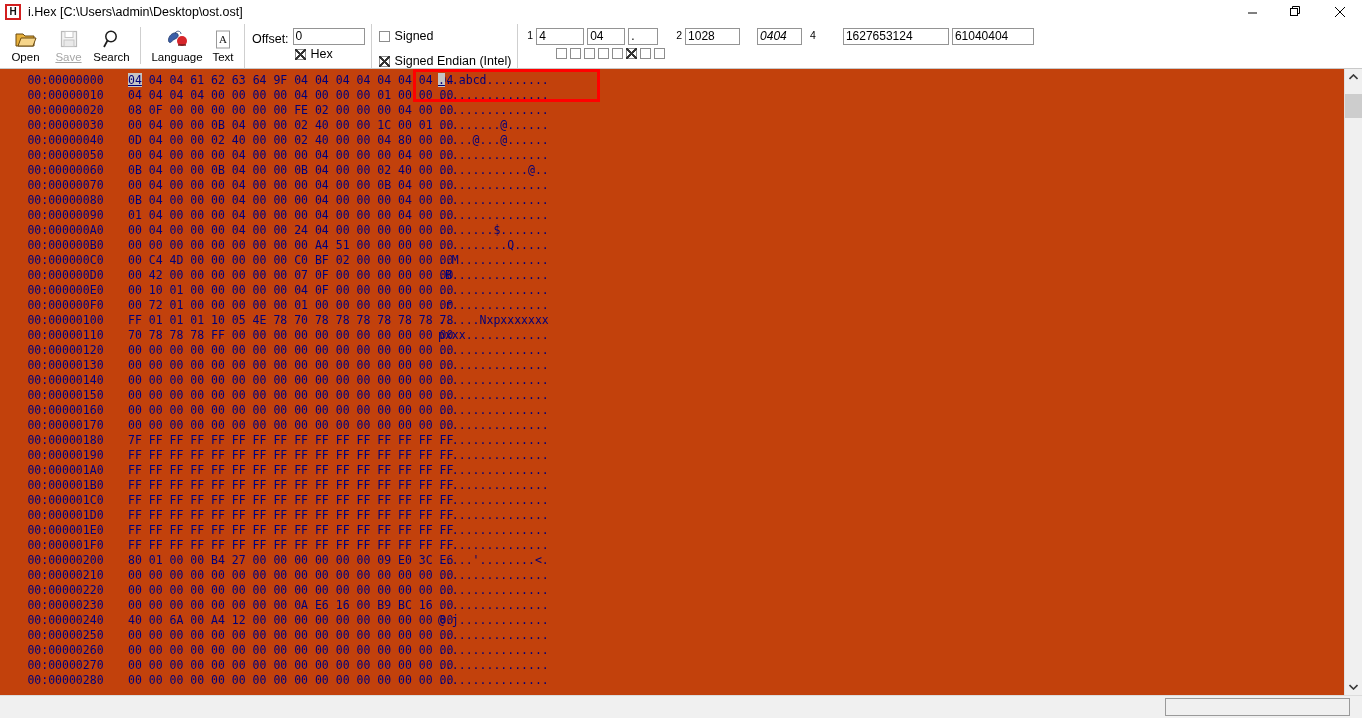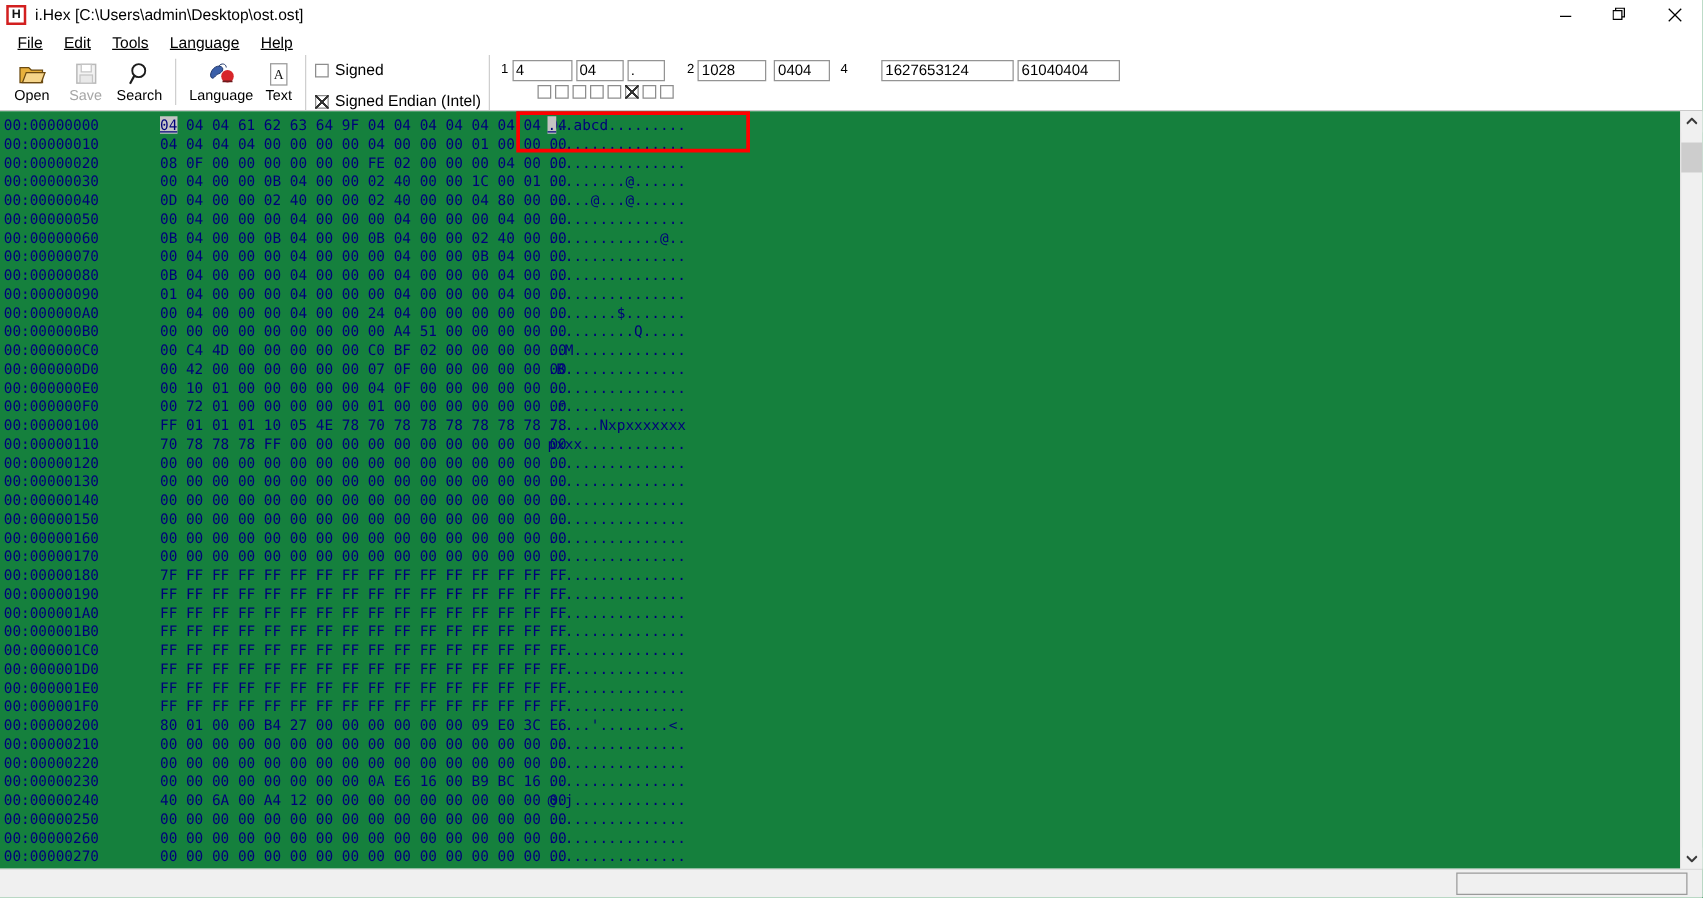--- a/index.html
+++ b/index.html
@@ -30,21 +30,21 @@
 
   
   .toolbar{height:44px;flex:0 0 auto;background:#fff;display:flex;align-items:stretch;
            border-bottom:1px solid #c9c9c9;position:relative;}
   .tb-group{display:flex;align-items:flex-start;padding:2px 4px 0 4px;}
   .tb-sep{width:1px;background:#cfcfcf;margin:3px 3px 4px 3px;align-self:stretch;}
   .tb-btn{width:43px;display:flex;flex-direction:column;align-items:center;justify-content:flex-start;
           padding-top:2px;cursor:default;}
   .tb-ico{height:22px;display:flex;align-items:center;justify-content:center;}
   .tb-lbl{font-size:11.5px;line-height:13px;color:#000;margin-top:1px;}
-  .tb-btn.disabled .tb-lbl{color:#a6a6a6;}
+  .tb-btn.disabled .tb-lbl{color:#a6a6a6;text-decoration:underline;}
 
   
   .panel{display:flex;align-items:flex-start;border-left:1px solid #cfcfcf;padding:4px 6px 0 7px;height:100%;
          box-sizing:border-box;}
   .lbl{font-size:12.5px;color:#000;margin-top:4px;}
   .txt{border:1px solid #949494;background:#fff;height:17px;line-height:17px;font-size:12px;
        font-family:"Liberation Sans",sans-serif;padding:0 2px;box-sizing:border-box;color:#000;}
   .offset-in{width:72px;margin-left:4px;}
   .chk-row{display:flex;align-items:center;margin-top:2px;}
   .chk{width:11px;height:11px;border:1px solid #8d8d8d;background:#fff;box-sizing:border-box;
@@ -60,21 +60,21 @@
   .bitrow{display:flex;margin-top:3px;margin-left:20px;}
   .bitbox{width:11px;height:11px;border:1px solid #8d8d8d;background:#fff;margin-right:3px;
           box-sizing:border-box;position:relative;}
   .bitbox.on:after{content:"";position:absolute;left:-1px;top:-1px;width:11px;height:11px;
        background:
          linear-gradient(to bottom right,transparent 44%,#333 44%,#333 56%,transparent 56%),
          linear-gradient(to bottom left,transparent 44%,#333 44%,#333 56%,transparent 56%);}
 
   
   .viewwrap{flex:1 1 auto;display:flex;min-height:0;background:#fff;position:relative;}
-  .hexview{flex:1 1 auto;overflow:hidden;padding:4px 0 0 3px;position:relative;background:#15803d;}
+  .hexview{flex:1 1 auto;overflow:hidden;padding:4px 0 0 3px;position:relative;background:#c2410c;text-align:center;}
   .hexrow{display:flex;height:15px;line-height:15px;white-space:pre;
           font-family:"DejaVu Sans Mono","Liberation Mono",monospace;font-size:11.5px;color:#00007a;}
   .addr{width:125px;flex:0 0 auto;letter-spacing:0px;}
   .bytes{width:292px;flex:0 0 auto;letter-spacing:0px;}
   .asc{flex:0 0 auto;margin-left:18px;letter-spacing:0px;}
   .cur{background:#c4c4c4;text-decoration:underline;}
 
   
   .vsb{width:17px;flex:0 0 auto;background:#f0f0f0;border-left:1px solid #e2e2e2;
        display:flex;flex-direction:column;align-items:center;position:relative;}
@@ -115,27 +115,20 @@
       </div>
       <div class="win-btn close">
         <svg width="12" height="12" viewBox="0 0 12 12">
           <line x1="1" y1="1" x2="11" y2="11" stroke="#000" stroke-width="1"></line>
           <line x1="11" y1="1" x2="1" y2="11" stroke="#000" stroke-width="1"></line>
         </svg>
       </div>
     </div>
   </div>
 
-  <div class="menubar">
-    <div class="menu-item"><u>File</u></div>
-    <div class="menu-item"><u>Edit</u></div>
-    <div class="menu-item"><u>Tools</u></div>
-    <div class="menu-item"><u>Language</u></div>
-    <div class="menu-item"><u>Help</u></div>
-  </div>
 
   <div class="toolbar">
 
     <div class="tb-group">
       <div class="tb-btn">
         <div class="tb-ico">
           <svg width="22" height="19" viewBox="0 0 22 19">
             <path d="M1 16 L1 4 L8 4 L10 6 L19 6 L19 16 Z" fill="#e8b13c" stroke="#6b4a10" stroke-width="1"></path>
             <path d="M3 16 L6 8 L21 8 L18 16 Z" fill="#f6d58a" stroke="#6b4a10" stroke-width="1"></path>
           </svg>
@@ -181,20 +174,30 @@
         <div class="tb-ico">
           <svg width="16" height="19" viewBox="0 0 16 19">
             <rect x="1.5" y="1" width="13" height="17" fill="#ffffff" stroke="#9a9a9a" stroke-width="1"></rect>
             <text x="8" y="13" font-family="Liberation Serif, serif" font-size="11" fill="#111" text-anchor="middle">A</text>
           </svg>
         </div>
         <div class="tb-lbl">Text</div>
       </div>
     </div>
 
+    <div class="panel">
+      <div class="lbl">Offset:</div>
+      <div class="col">
+        <input class="txt offset-in" type="text" value="0" style="">
+        <div class="chk-row" style="margin-left:6px;">
+          <span class="chk on"></span>
+          <span class="chk-lbl">Hex</span>
+        </div>
+      </div>
+    </div>
 
     <div class="panel" style="flex-direction:column;padding-top:5px;justify-content:space-between;">
       <div class="chk-row" style="margin-top:0;">
         <span class="chk"></span>
         <span class="chk-lbl">Signed</span>
       </div>
       <div class="chk-row">
         <span class="chk on"></span>
         <span class="chk-lbl">Signed Endian (Intel)</span>
       </div>
@@ -217,21 +220,21 @@
           <span class="bitbox"></span>
           <span class="bitbox on"></span>
           <span class="bitbox"></span>
           <span class="bitbox"></span>
         </div>
       </div>
 
       <div class="grp-num" style="margin-left:8px;">2</div>
       <div style="display:flex;">
         <input class="txt" style="width: 55px;" type="text" value="1028">
-        <input class="txt" style="width: 45px; margin-left: 6px;" type="text" value="0404">
+        <input class="txt" style="width: 45px; margin-left: 17px; font-style: italic;" type="text" value="0404">
       </div>
 
       <div class="grp-num" style="margin-left:8px;">4</div>
       <div style="display:flex;padding-left:24px;">
         <input class="txt" style="width: 106px;" type="text" value="1627653124">
         <input class="txt" style="width: 82px; margin-left: 3px;" type="text" value="61040404">
       </div>
     </div>
   </div>
 

